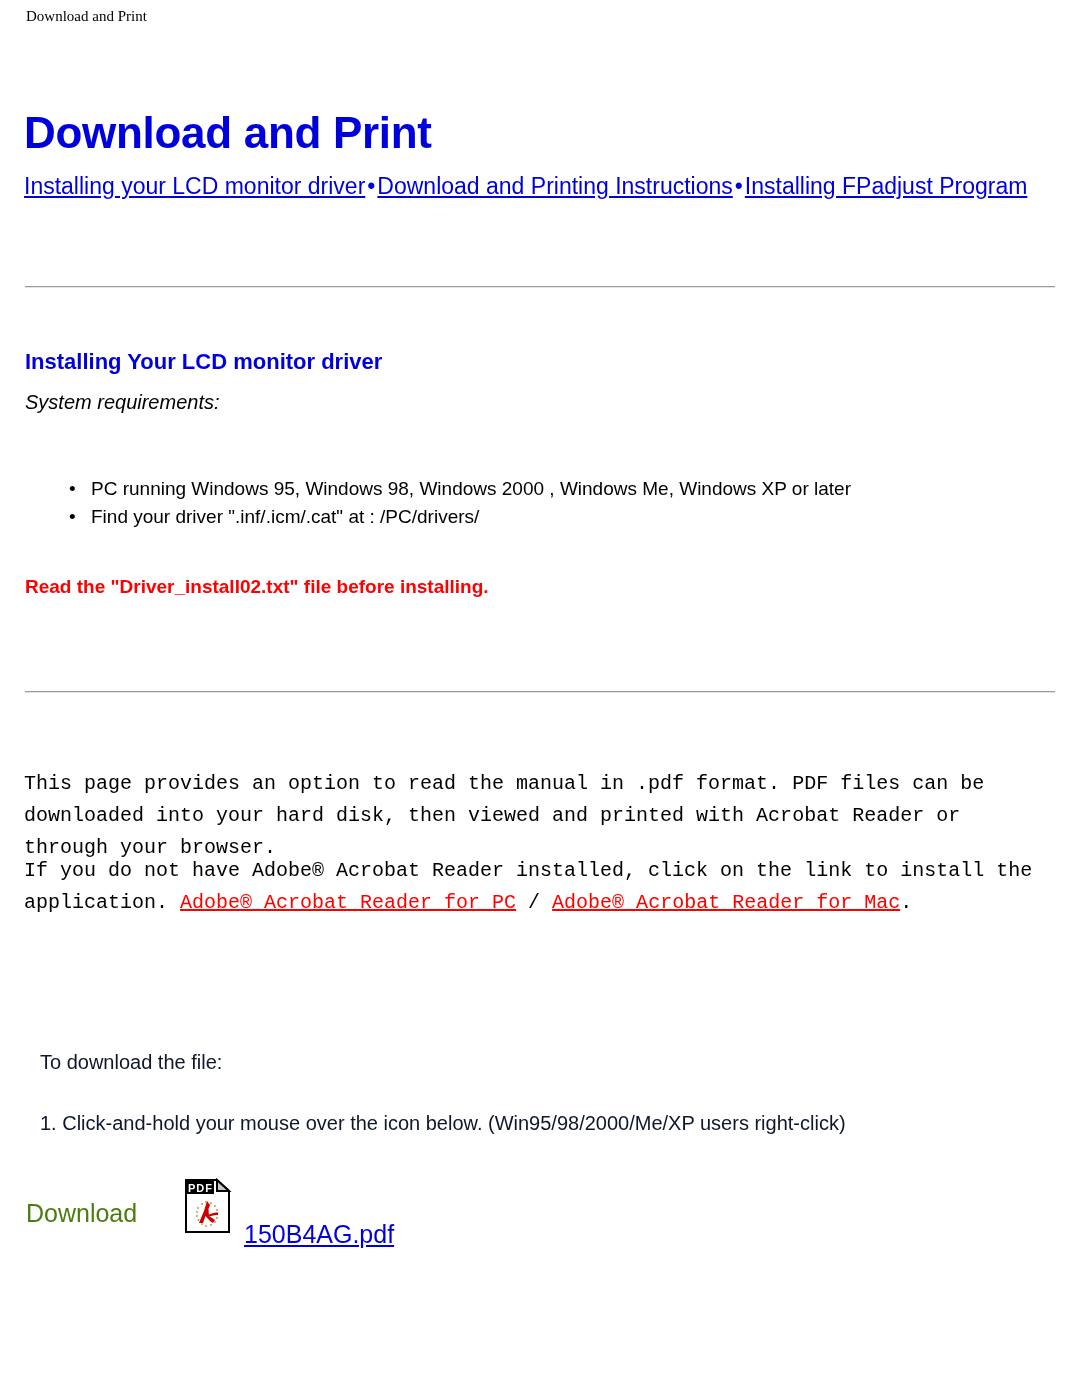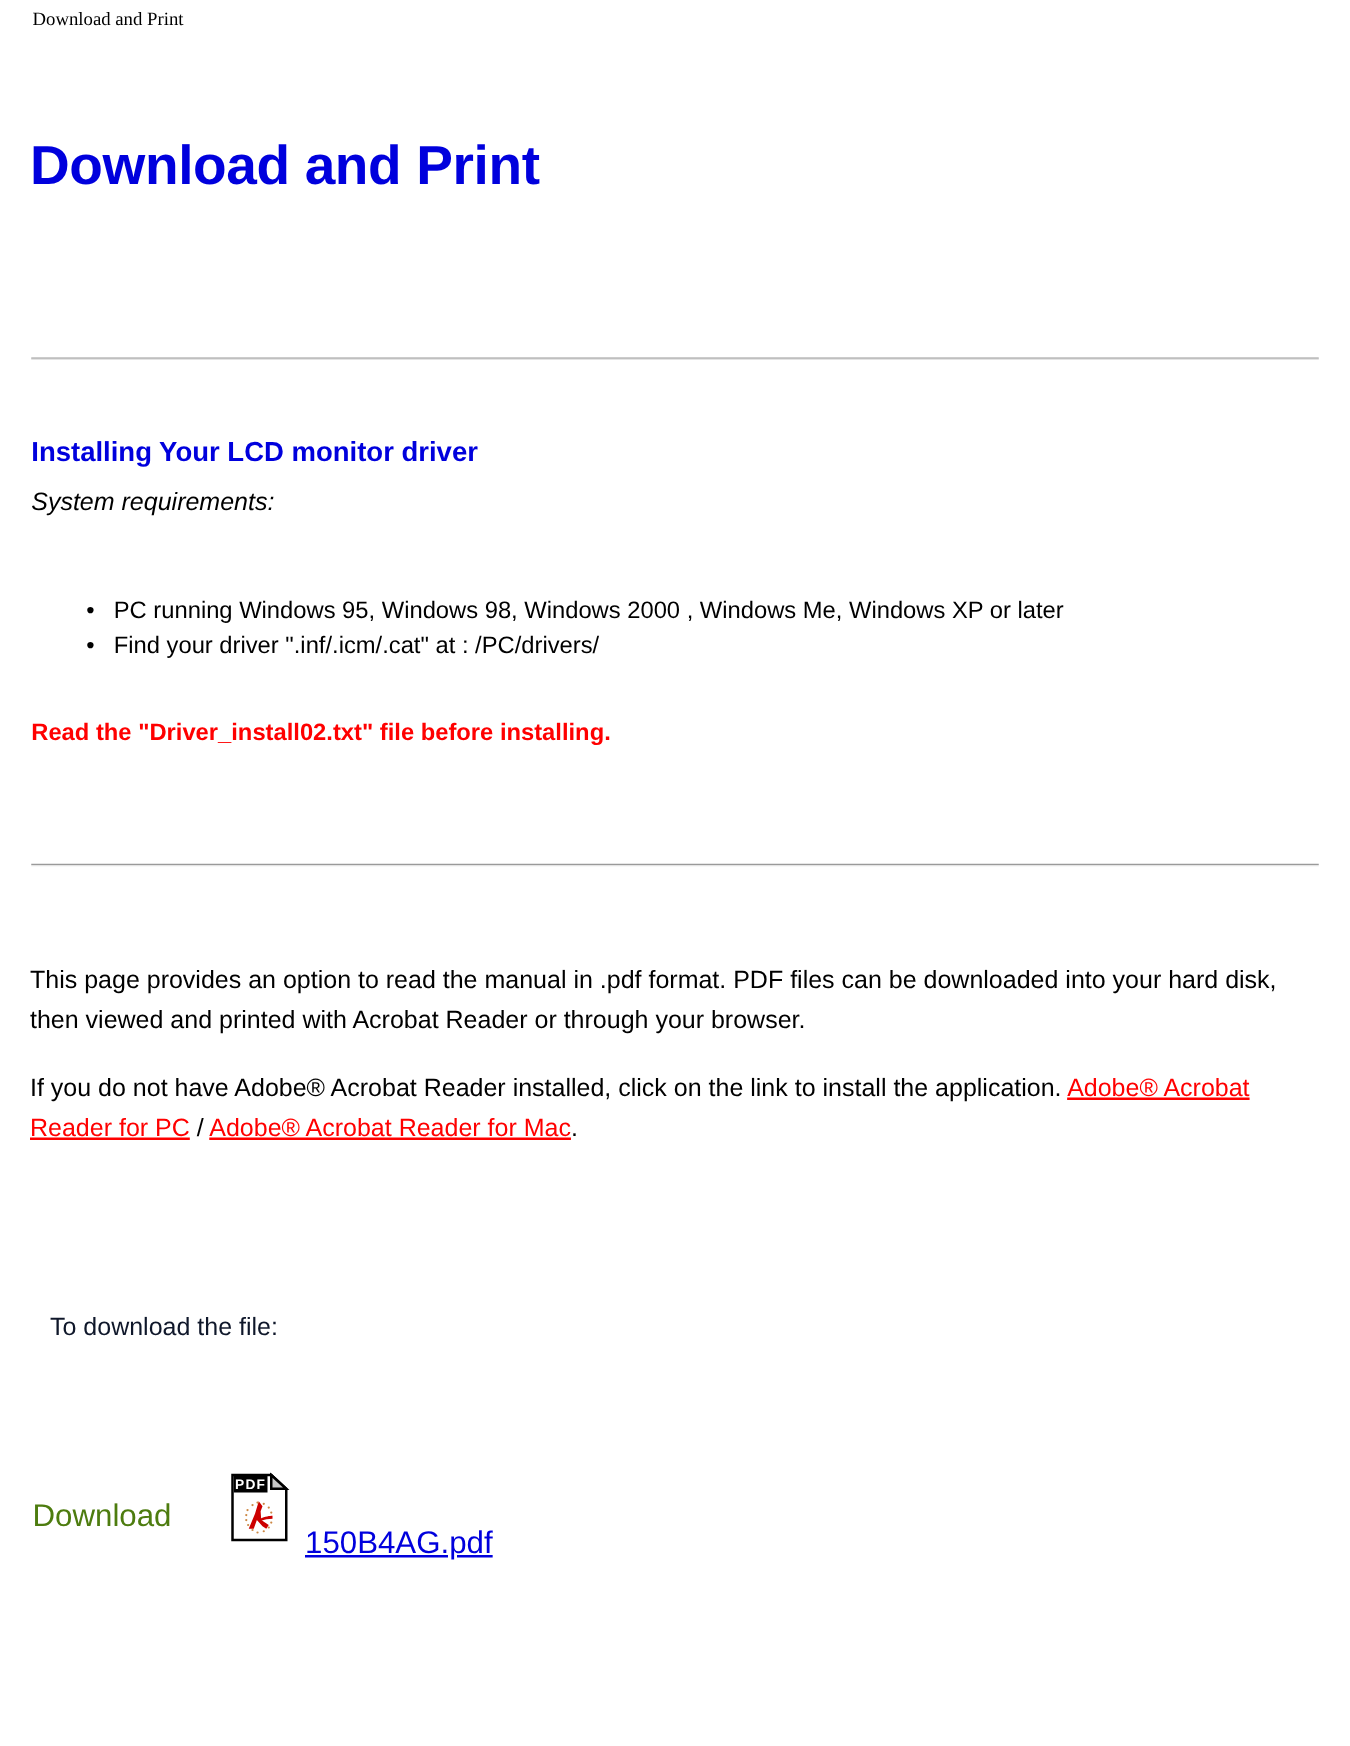--- a/index.html
+++ b/index.html
@@ -147,20 +147,21 @@
   }
 
   
   .para {
     position: absolute;
     left: 24px;
     width: 1014px;
     font-size: 20px;
     line-height: 32px;
     color: #000000;
+    font-family: Liberation Mono, monospace;
   }
   .para-1 { top: 748px; }
   .para-2 { top: 835px; }
   .para a {
     color: #ff0000;
     text-decoration: underline;
     cursor: pointer;
   }
 
   
@@ -234,20 +235,23 @@
 </style>
 </head>
 <body>
 
 <div class="page">
 
   <div class="running-header">Download and Print</div>
 
   <h1 class="page-title">Download and Print</h1>
 
+  <div class="navlinks">
+    <a>Installing your LCD monitor driver</a><span class="sep">•</span><a>Download and Printing Instructions</a><span class="sep">•</span><a>Installing FPadjust Program</a>
+  </div>
 
   <div class="hr hr-1"></div>
 
   <h2 class="section-heading">Installing Your LCD monitor driver</h2>
 
   <div class="sysreq">System requirements:</div>
 
   <div class="bullets">
     <div class="bullet-row wrapped">
       <span class="bullet-dot">•</span>
@@ -265,20 +269,21 @@
 
   <p class="para para-1">This page provides an option to read the manual in .pdf format. PDF files can be downloaded into your hard disk, then viewed and printed with Acrobat Reader or through your browser.</p>
 
   <p class="para para-2">
     <span>If you do not have Adobe® Acrobat Reader installed, click on the link to install the application. </span><a>Adobe® Acrobat Reader for PC</a><span> / </span><a>Adobe® Acrobat Reader for Mac</a><span>.</span>
   </p>
 
 
   <div class="line-text line-todownload">To download the file:</div>
 
+  <div class="line-text line-step1">1. Click-and-hold your mouse over the icon below. (Win95/98/2000/Me/XP users right-click)</div>
 
   <div class="download-row">
     <span class="download-label">Download</span>
 
     <span class="pdf-icon">
       <svg width="48" height="56" viewBox="0 0 48 56" xmlns="http://www.w3.org/2000/svg">
 
         <path d="M2 2 H33 L45 13 V54 H2 Z" fill="#ffffff" stroke="#000000" stroke-width="2"></path>
 
         <path d="M33 2 L45 13 H33 Z" fill="#c8c8c8" stroke="#000000" stroke-width="2"></path>

